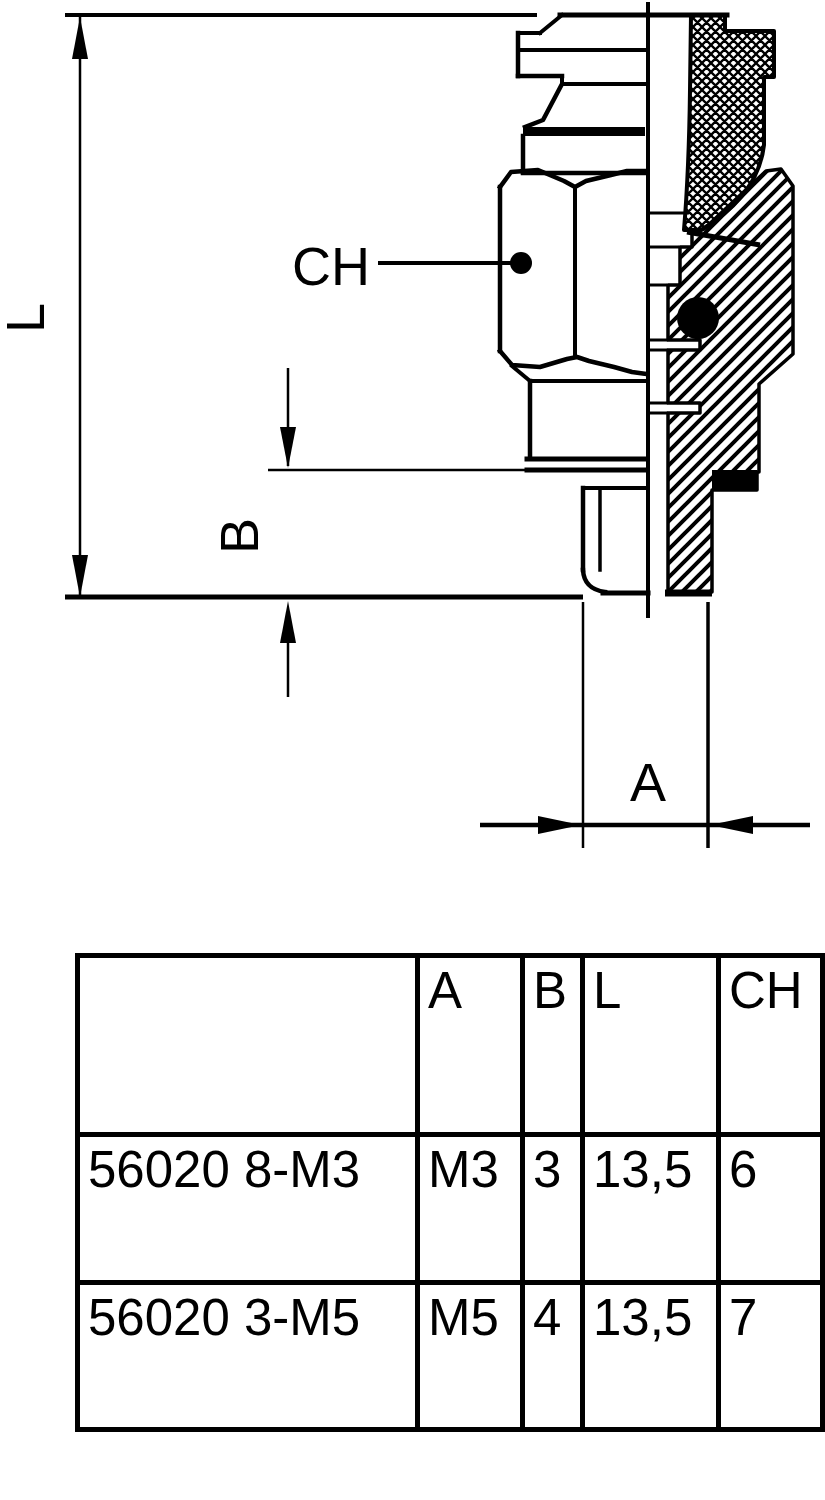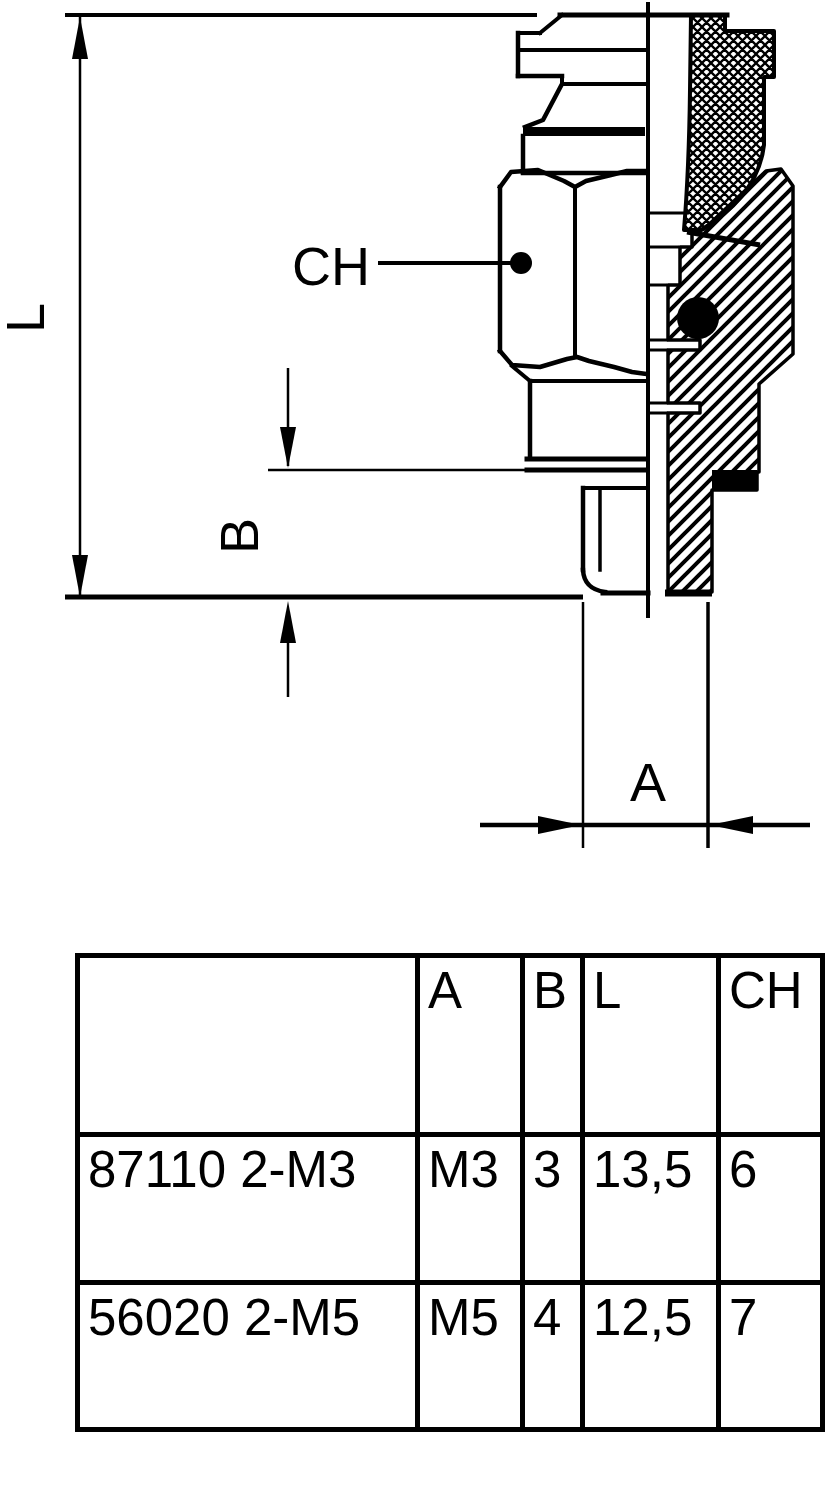--- a/index.html
+++ b/index.html
@@ -132,28 +132,28 @@
     </colgroup>
     <tbody>
       <tr class="hdr">
         <td></td>
         <td>A</td>
         <td>B</td>
         <td>L</td>
         <td>CH</td>
       </tr>
       <tr class="row">
-        <td>87110 2-M3</td>
+        <td>56020 8-M3</td>
         <td>M3</td>
         <td>3</td>
         <td>13,5</td>
         <td>6</td>
       </tr>
       <tr class="row">
-        <td>56020 2-M5</td>
+        <td>56020 3-M5</td>
         <td>M5</td>
         <td>4</td>
-        <td>12,5</td>
+        <td>13,5</td>
         <td>7</td>
       </tr>
     </tbody>
   </table>
 </div>
 
 </body></html>

